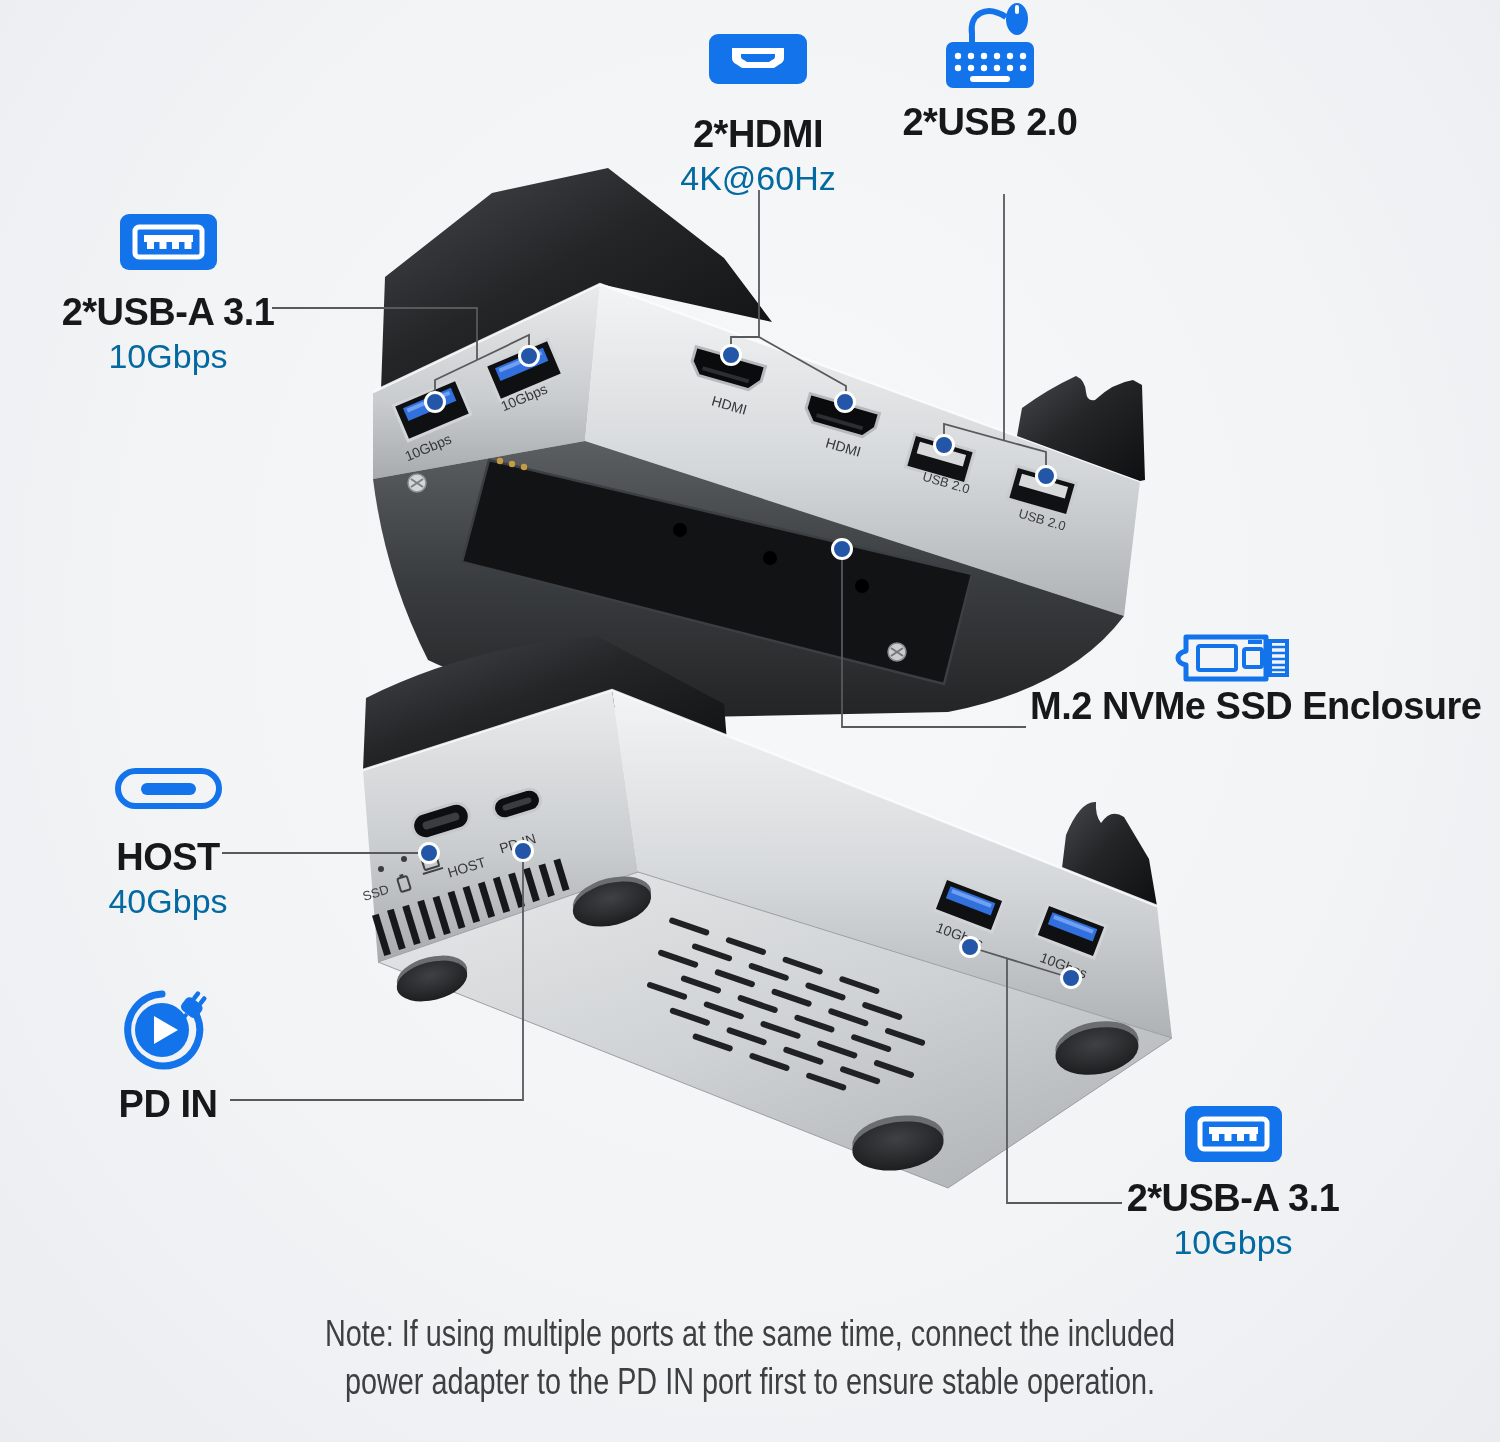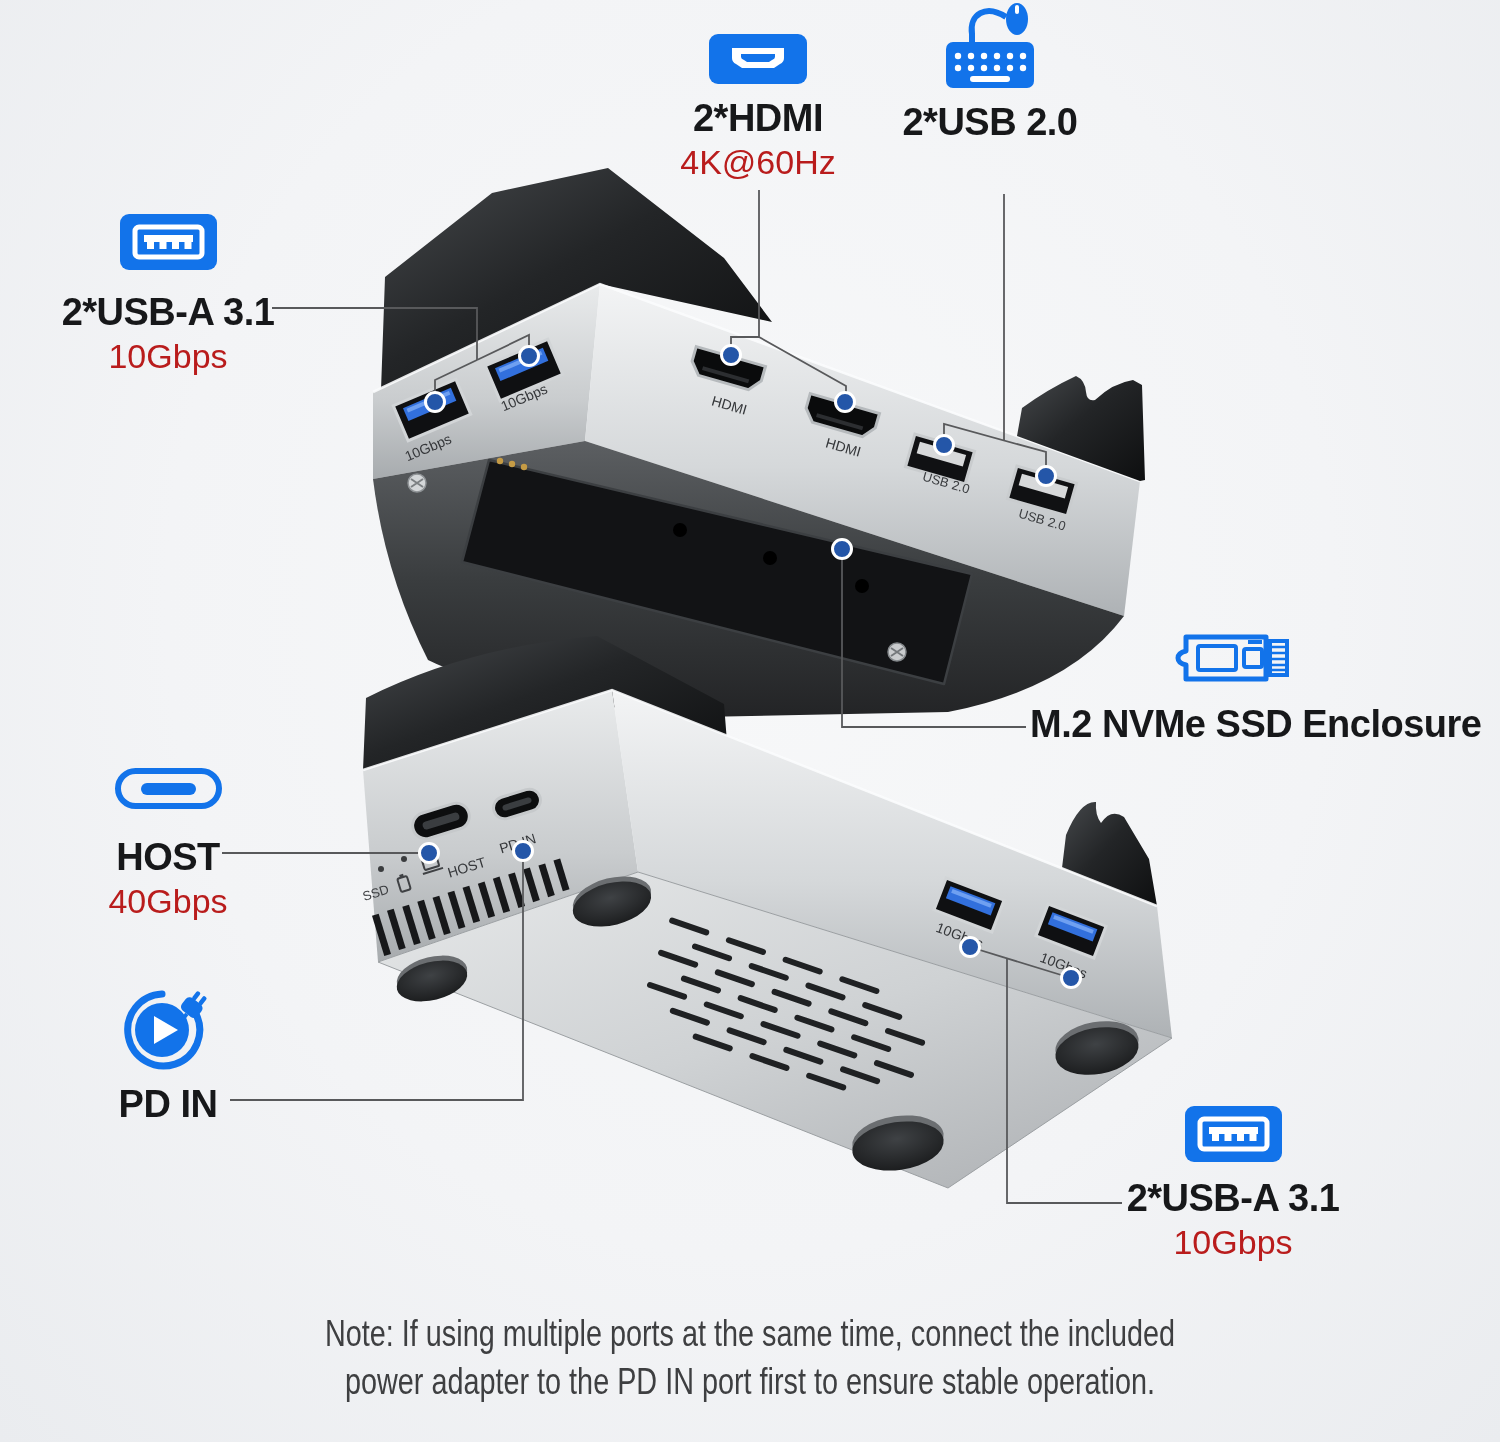--- a/index.html
+++ b/index.html
@@ -5,25 +5,25 @@
   html,body{margin:0;padding:0;}
   body{
     width:1500px;height:1442px;position:relative;overflow:hidden;
     font-family:"Liberation Sans",sans-serif;
     background:radial-gradient(ellipse at 50% 42%, #f7f8f9 0%, #f3f4f6 55%, #eaecef 100%);
   }
   .layer{position:absolute;left:0;top:0;}
   .callout{position:absolute;text-align:center;color:#17181a;}
   .callout .icon{display:flex;justify-content:center;align-items:flex-end;}
   .callout .title{font-weight:700;font-size:38px;letter-spacing:-.5px;line-height:44px;white-space:nowrap;}
-  .callout .sub{font-weight:400;font-size:34px;color:#b91c1c;line-height:40px;margin-top:2px;white-space:nowrap;}
+  .callout .sub{font-weight:400;font-size:34px;color:#0369a1;line-height:40px;margin-top:2px;white-space:nowrap;}
   .co-usb-a-top{left:32px;top:214px;width:272px;}   .co-usb-a-top .title{margin-top:20px;}
-  .co-hdmi{left:630px;top:34px;width:256px;}        .co-hdmi .title{margin-top:12px;}
+  .co-hdmi{left:630px;top:34px;width:256px;}        .co-hdmi .title{margin-top:28px;}
   .co-usb20{left:862px;top:2px;width:256px;}        .co-usb20 .title{margin-top:12px;text-align:center;}
-  .co-m2{left:1030px;top:632px;width:410px;}        .co-m2 .title{margin-top:18px;}
+  .co-m2{left:1030px;top:632px;width:410px;}        .co-m2 .title{}
   .co-host{left:32px;top:768px;width:272px;}        .co-host .title{margin-top:26px;}
   .co-pd{left:32px;top:986px;width:272px;}          .co-pd .title{margin-top:12px;}
   .co-usb-a-bot{left:1097px;top:1106px;width:272px;}.co-usb-a-bot .title{margin-top:14px;}
   .note{
     position:absolute;left:0;right:0;top:1310px;text-align:center;
     font-size:36px;line-height:48px;color:#3e3f41;
     transform:scaleX(.8);transform-origin:50% 50%;
   }
   .print{font-size:14px;fill:#35373a;text-anchor:middle;font-weight:400;}
   .print-sm{font-size:13px;fill:#3a3c3f;text-anchor:middle;}

